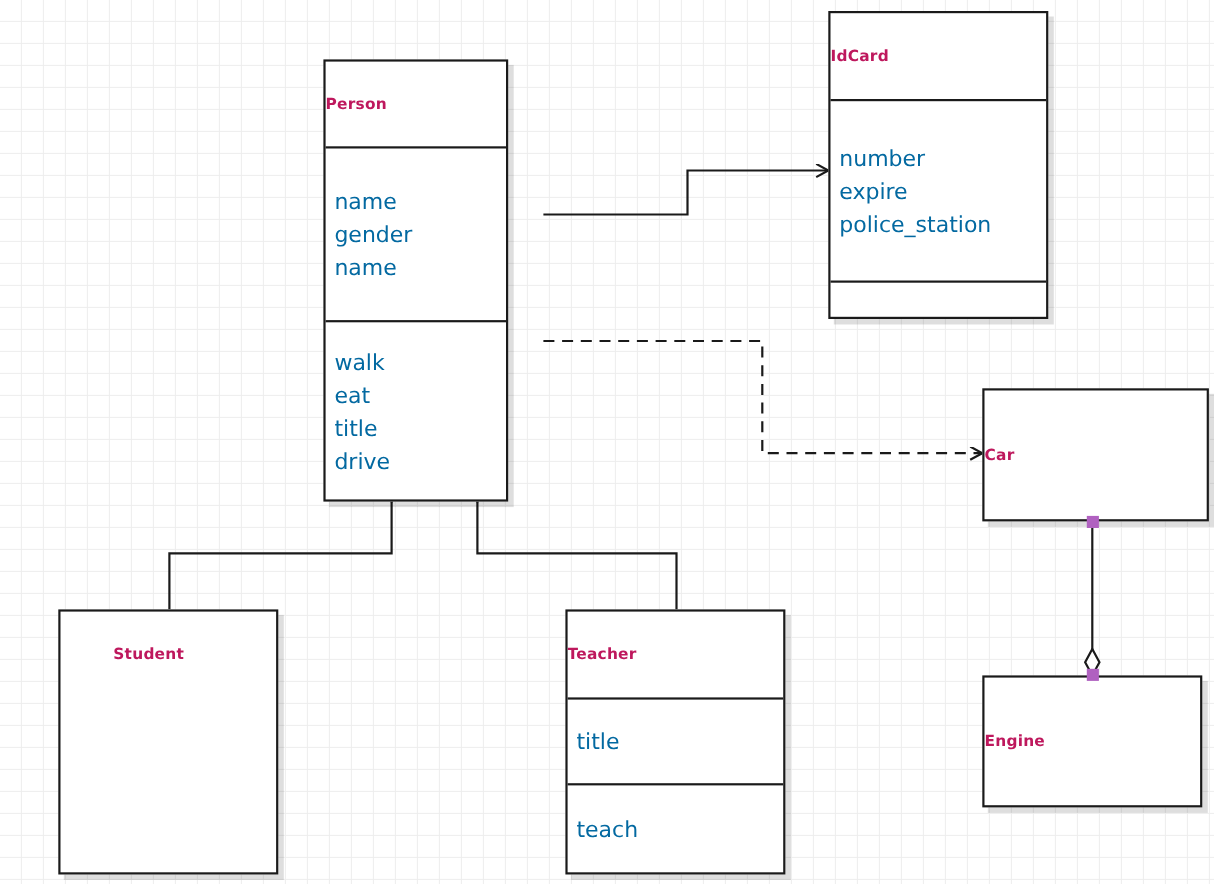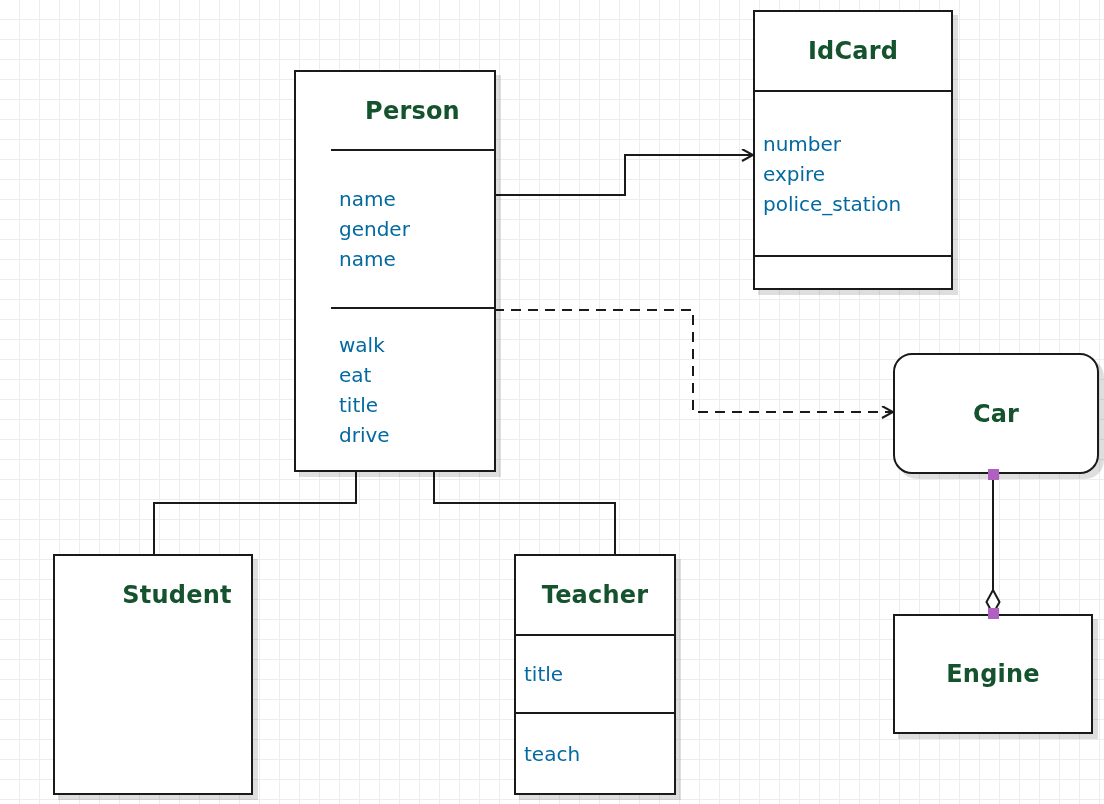--- a/index.html
+++ b/index.html
@@ -38,24 +38,24 @@
   .compartment {
     box-sizing: border-box;
     overflow: hidden;
   }
   .compartment + .compartment {
     border-top: 2px solid #1a1a1a;
   }
   .c-title {
     display: flex;
     align-items: center;
-    justify-content: center;
+    justify-content: flex-start;
     font-weight: bold;
-    font-size: 24px;
-    color: #14532d;
+    font-size: 14px;
+    color: #be185d;
     letter-spacing: 0.2px;
   }
   .c-body {
     display: flex;
     flex-direction: column;
     justify-content: center;
     padding-left: 8px;
     font-size: 20px;
     line-height: 30px;
     color: #0369a1;
@@ -97,21 +97,21 @@
     
     <polyline points="154,554 154,503 356,503 356,456" fill="none" stroke="#1a1a1a" stroke-width="2" marker-end="url(#hollow-triangle)"></polyline>
 
     
     <polyline points="615,554 615,503 434,503 434,456" fill="none" stroke="#1a1a1a" stroke-width="2" marker-end="url(#hollow-triangle)"></polyline>
 
     
     <line x1="993" y1="474" x2="993" y2="614" stroke="#1a1a1a" stroke-width="2" marker-end="url(#hollow-diamond)"></line>
   </svg>
 
-  <div class="uml-class" style="left:294px; top:70px; width:202px; height:402px;padding-left:35px;">
+  <div class="uml-class" style="left:294px; top:54px; width:168px; height:402px;">
     <div class="compartment c-title" style="height:77px;">
       <span>Person</span>
     </div>
     <div class="compartment c-body" style="height:158px;">
       <span class="member">name</span>
       <span class="member">gender</span>
       <span class="member">name</span>
     </div>
     <div class="compartment c-body" style="height:163px;">
       <span class="member">walk</span>
@@ -126,39 +126,39 @@
       <span>IdCard</span>
     </div>
     <div class="compartment c-body" style="height:165px;">
       <span class="member">number</span>
       <span class="member">expire</span>
       <span class="member">police_station</span>
     </div>
     <div class="compartment c-body empty" style="height:33px;"></div>
   </div>
 
-  <div class="uml-class" style="left:893px; top:353px; width:206px; height:121px;border-radius:19px;">
+  <div class="uml-class" style="left:893px; top:353px; width:206px; height:121px;">
     <div class="compartment c-title" style="height:100%;">
       <span>Car</span>
     </div>
   </div>
 
   <div class="uml-class" style="left:893px; top:614px; width:200px; height:120px;">
     <div class="compartment c-title" style="height:100%;">
       <span>Engine</span>
     </div>
   </div>
 
   <div class="uml-class" style="left:53px; top:554px; width:200px; height:241px;padding-left:48px;">
     <div class="compartment c-title" style="height:78px;">
       <span>Student</span>
     </div>
   </div>
 
-  <div class="uml-class" style="left:514px; top:554px; width:162px; height:241px;">
+  <div class="uml-class" style="left:514px; top:554px; width:200px; height:241px;">
     <div class="compartment c-title" style="height:78px;">
       <span>Teacher</span>
     </div>
     <div class="compartment c-body" style="height:78px;">
       <span class="member">title</span>
     </div>
     <div class="compartment c-body" style="height:81px;">
       <span class="member">teach</span>
     </div>
   </div>

